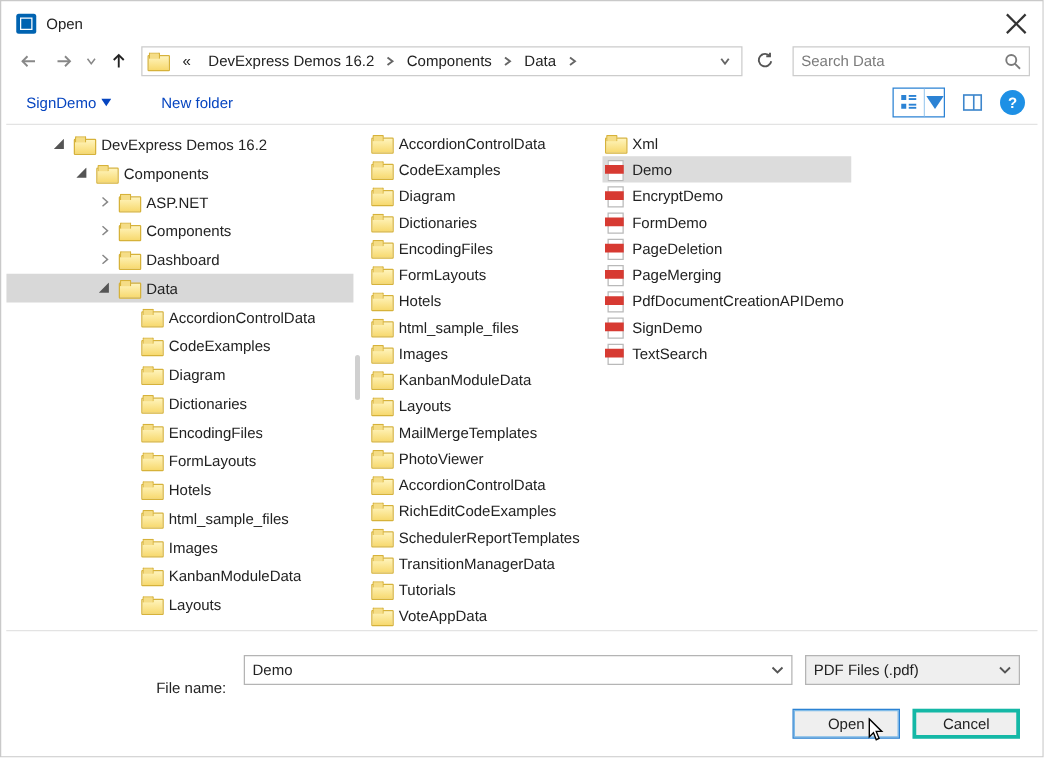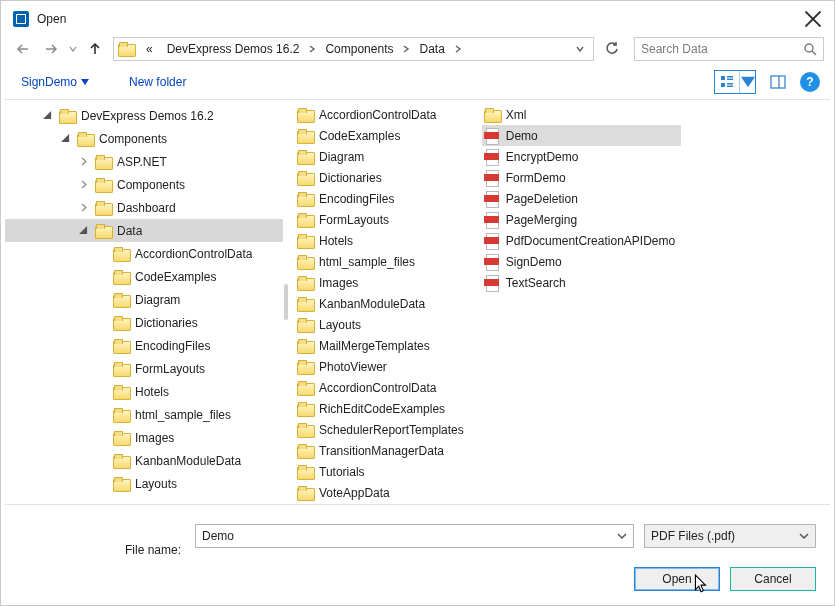--- a/index.html
+++ b/index.html
@@ -68,21 +68,21 @@
   .pdf-icon::after { content:""; position:absolute; left:0px; top:4px; width:15px; height:7px; background:#d73a32; }
   
   .bottom { border-top:1px solid #e3e3e3; padding:10px 14px 10px 14px; }
   .row1 { display:flex; align-items:center; gap:10px; }
   .fn-label { width:166px; text-align:right; padding-right:4px;margin-top:28px; }
   .fn-input { flex:1; border:1px solid #b4b4b4; height:24px; padding:0 6px; display:flex; align-items:center; justify-content:space-between; }
   .fn-input svg { width:10px; height:10px; stroke:#555; fill:none; stroke-width:1.5; }
   .filter { width:172px; border:1px solid #b4b4b4; height:24px; padding:0 6px; display:flex; align-items:center; justify-content:space-between; background:#efefef; }
   .filter svg { width:10px; height:10px; stroke:#555; fill:none; stroke-width:1.5; }
   .row2 { display:flex; justify-content:flex-end; gap:10px; margin-top:10px; }
-  .btn { width:86px; height:24px; border:1px solid #14b8a6; background:#efefef; display:flex; align-items:center; justify-content:center; }
+  .btn { width:86px; height:24px; border:3px solid #14b8a6; background:#efefef; display:flex; align-items:center; justify-content:center; }
   .btn.primary { border:1px solid #2b82d4; box-shadow: inset 0 0 0 1px #7fbbe8; }
   .cursor { position:absolute; pointer-events:none; }
   .cursor svg { width:16px; height:20px; }
   .rel { position:relative; }
 </style>
 </head>
 <body>
 
 <div class="window">
 

